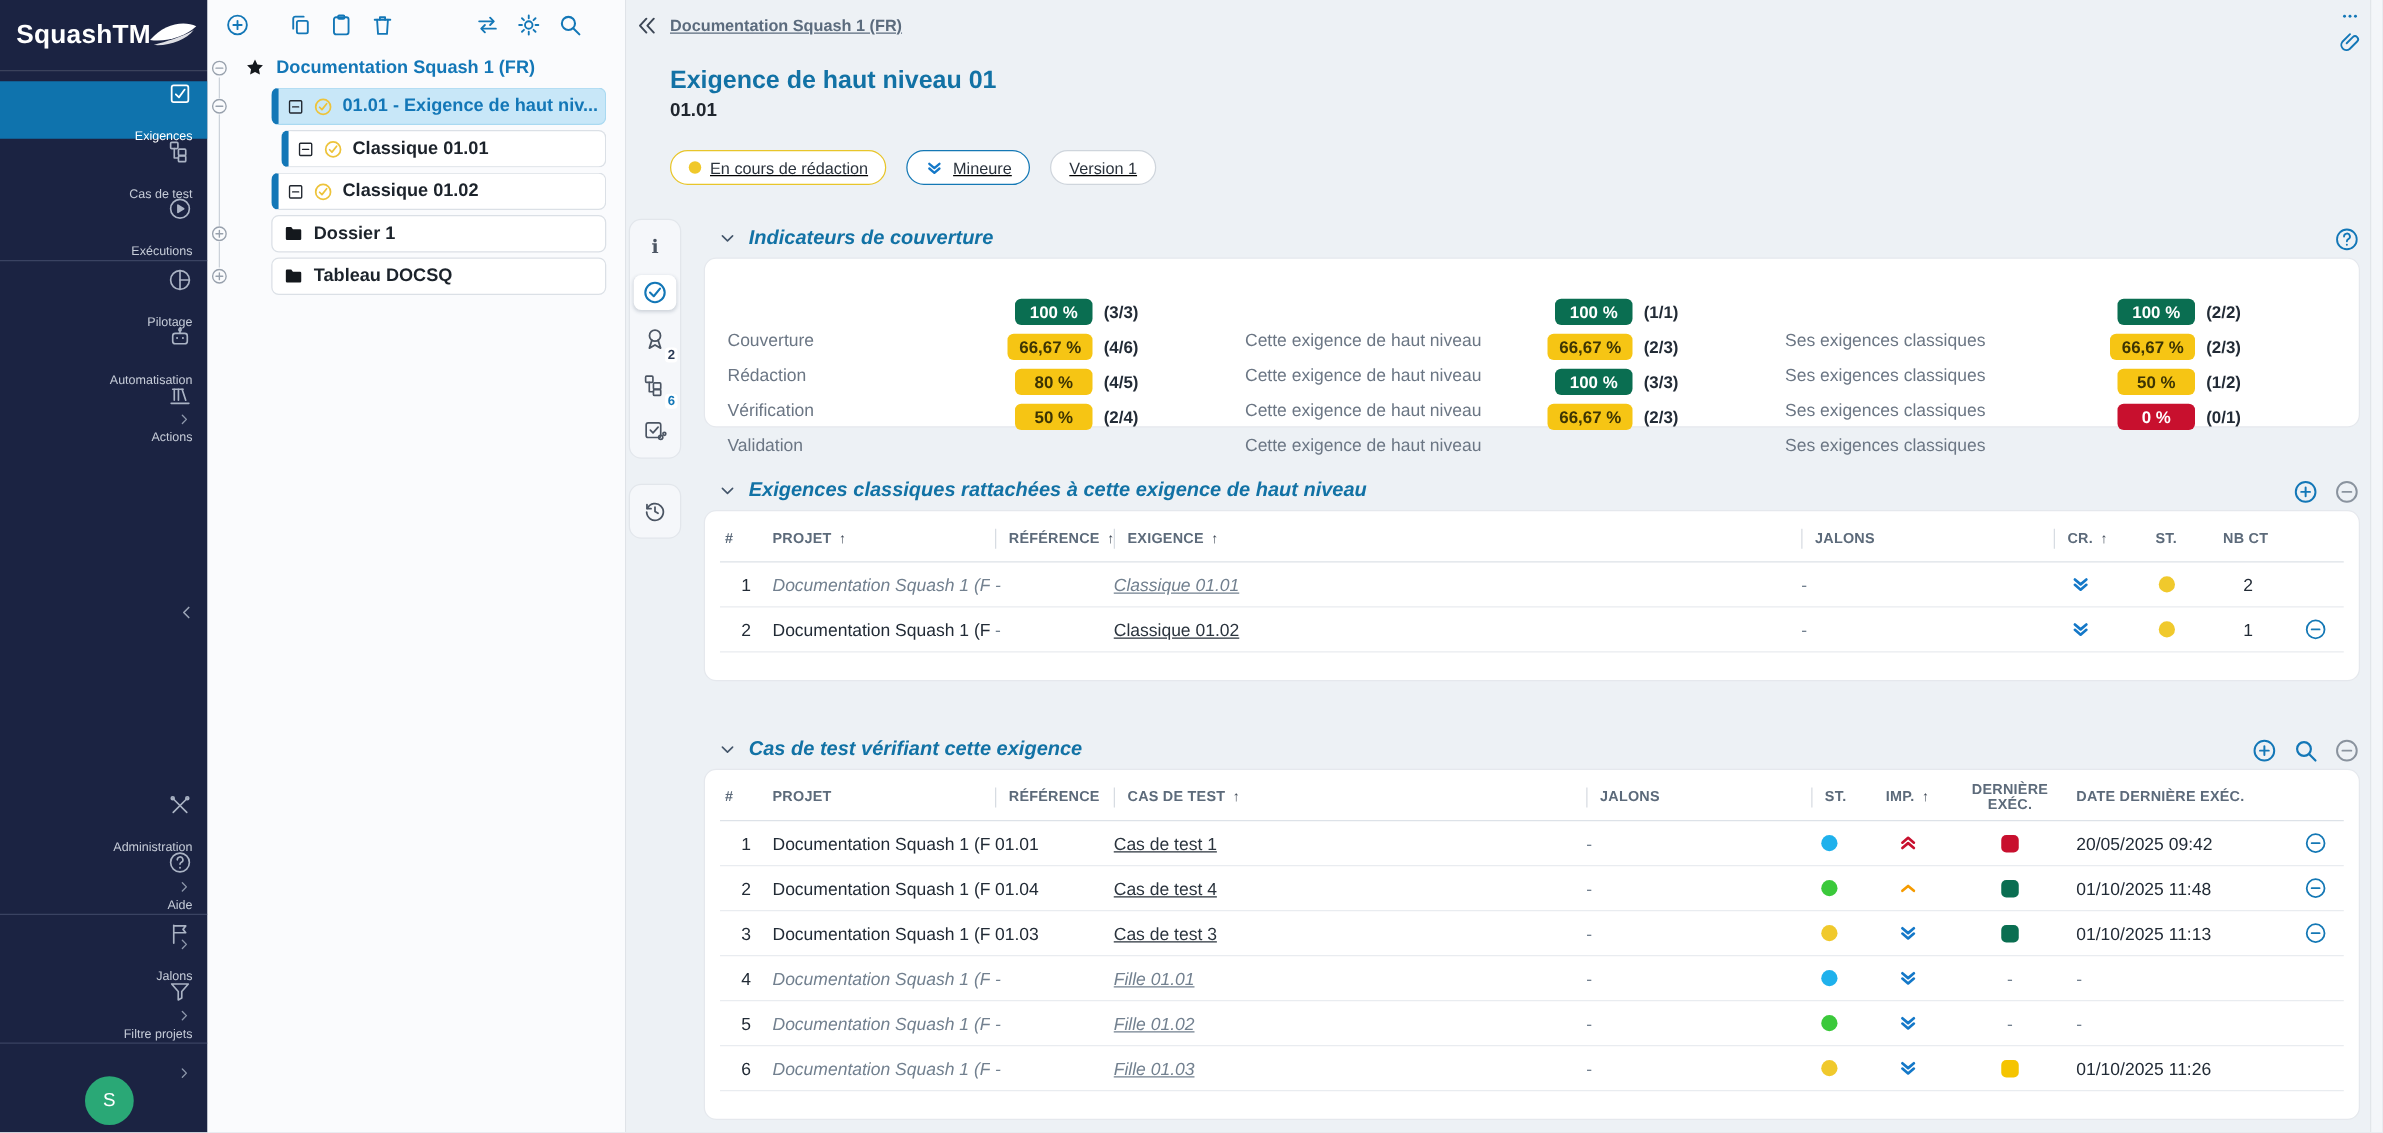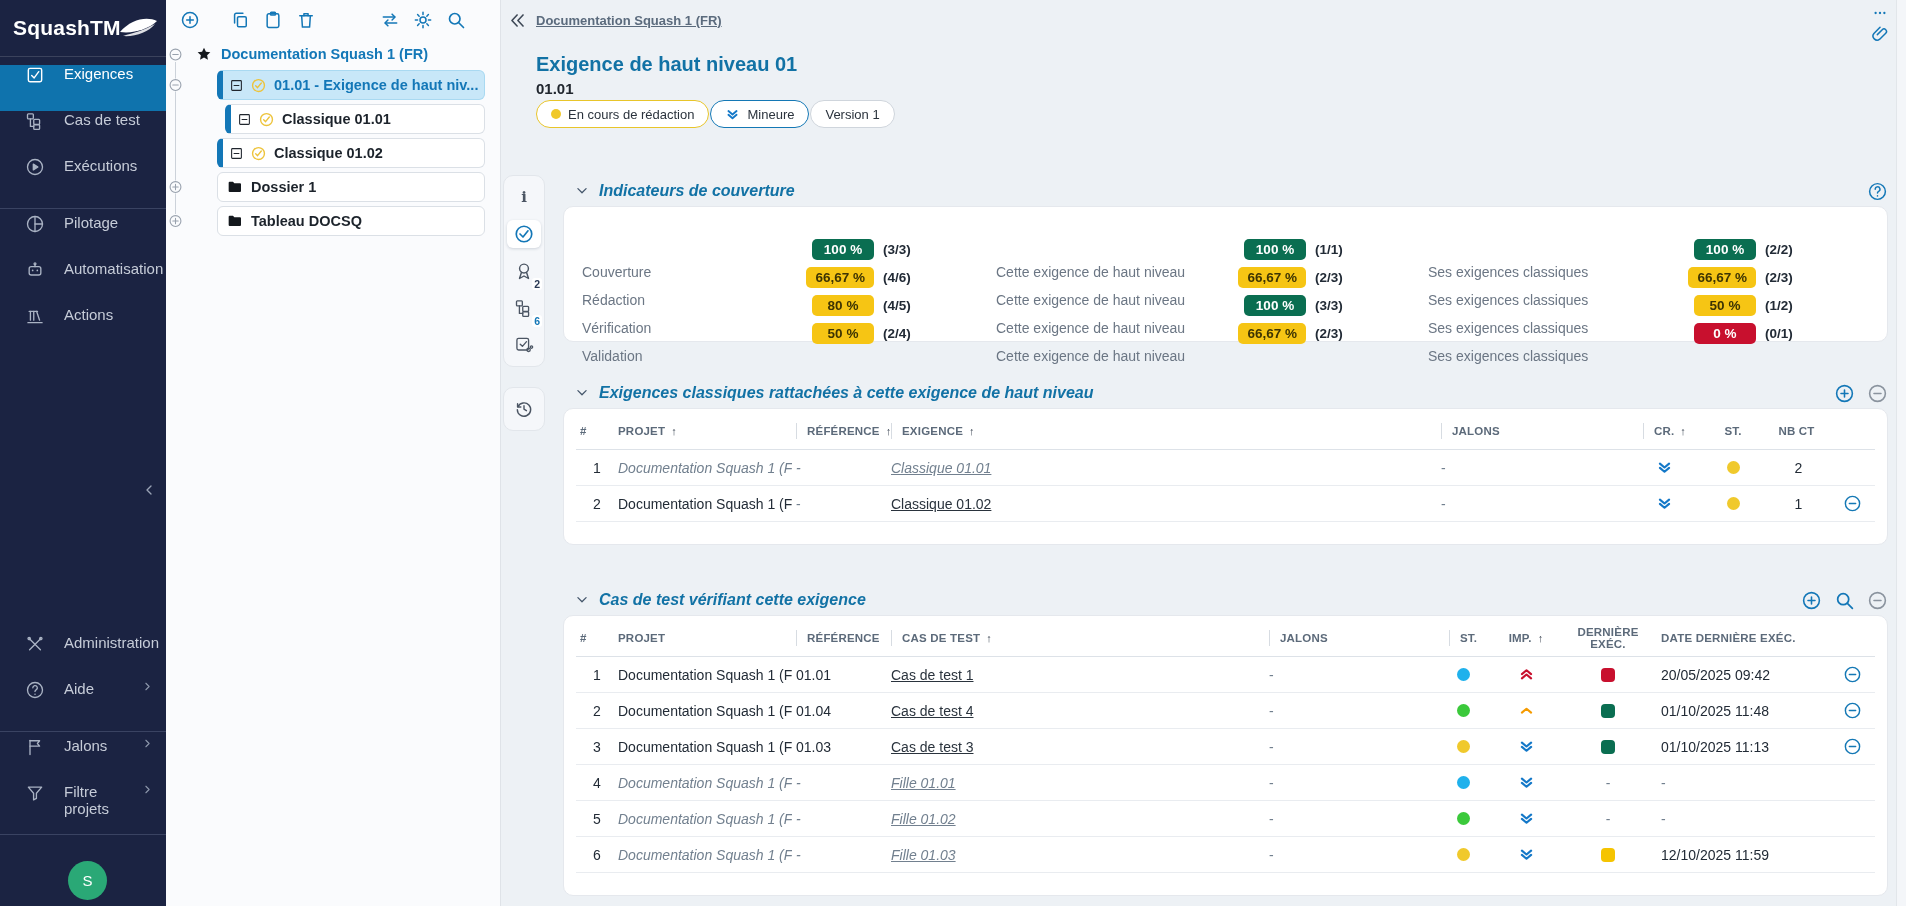--- a/index.html
+++ b/index.html
@@ -7,21 +7,21 @@
   .app{position:relative;width:1906px;height:906px;display:flex;overflow:hidden;background:#edf1f5;}
   .icon{display:inline-flex;align-items:center;justify-content:center;flex:none;}
   .icon svg{width:100%;height:100%;display:block;}
 
   
   .sidebar{width:166px;flex:none;background:var(--navy-sidebar,#1b2342);position:relative;color:#c6ccd8;}
   .logo{height:56px;display:flex;align-items:center;padding-left:13px;border-bottom:1px solid rgba(255,255,255,.14);}
   .logo-text{color:#fff;font-size:21px;font-weight:bold;letter-spacing:.2px;}
   .logo-swoosh{width:40px;height:26px;margin-left:-2px;}
   .side-nav{padding-top:8px;}
-  .side-item{height:46px;display:flex;align-items:flex-start;gap:19px;padding:0 12px 0 25px;font-size:15px;cursor:pointer;}
+  .side-item{height:46px;display:flex;align-items:flex-end;gap:19px;padding:0 12px 0 25px;font-size:10px;cursor:pointer;flex-direction:column;}
   .side-item .icon{width:20px;height:20px;color:#aab3c4;}
   .side-item.selected{background:var(--selected-blue,#0f73ad);color:#fff;}
   .side-item.selected .icon{color:#fff;}
   .side-item .chev{width:13px;height:13px;margin-left:auto;color:#8d97ab;}
   .side-divider{border-top:1px solid #3a4362;margin:5px 0 5px 0;}
   .side-bottom{position:absolute;left:0;right:0;bottom:66px;}
   .side-collapse{position:absolute;right:9px;top:482px;width:16px;height:16px;color:#9aa3b5;cursor:pointer;}
   .avatar{position:absolute;left:68px;bottom:6px;width:39px;height:39px;border-radius:50%;background:var(--avatar-green,#2aa876);color:#fff;display:flex;align-items:center;justify-content:center;font-size:15px;cursor:pointer;}
 
   
@@ -50,21 +50,21 @@
   .tn-label{font-size:14.5px;color:#1c232b;font-weight:600;white-space:nowrap;}
   .tree-node.selected .tn-label{color:#1377b7;font-weight:bold;}
   .folder-label{font-weight:bold;}
 
   
   .main{flex:1;position:relative;background:#edf1f5;overflow:hidden;}
   .back-btn{position:absolute;left:7px;top:11px;width:19px;height:19px;color:#3e4856;cursor:pointer;}
   .crumb{position:absolute;left:35px;top:13px;font-size:13px;font-weight:600;color:#5b6b7d;text-decoration:underline;cursor:pointer;}
   .page-title{position:absolute;left:35px;top:40px;font-size:20px;font-weight:bold;color:var(--title-blue,#1272a5);}
   .page-ref{position:absolute;left:35px;top:80px;font-size:15px;font-weight:bold;color:#20262e;}
-  .pills{position:absolute;left:35px;top:100px;display:flex;gap:1px;}
+  .pills{position:absolute;left:35px;top:120px;display:flex;gap:16px;text-decoration:underline;}
   .pill{height:26px;display:flex;align-items:center;gap:7px;padding:0 14px;border:1.5px solid #cfd5dc;border-radius:14px;background:#fff;font-size:13px;color:#2b333d;}
   .pill .dot10{width:10px;height:10px;border-radius:50%;background:#f0c82a;}
   .pill.status{border-color:#e8c52a;}
   .pill.crit{border-color:#1478b5;}
   .pill .picon{width:15px;height:15px;color:#1478c8;}
   .top-actions{position:absolute;right:16px;top:6px;display:flex;flex-direction:column;align-items:center;gap:3px;color:#1377b7;}
   .top-actions .icon{cursor:pointer;}
   .dots-i{width:20px;height:14px;}
   .clip-i{width:19px;height:24px;}
   .page-scrollbar{position:absolute;right:0;top:0;bottom:0;width:9px;background:#f4f6f9;border-left:1px solid #e2e6ea;}
@@ -949,21 +949,21 @@
                 <span class="icon imp-i" style="color: var(--imp-blue);">
                   <svg viewBox="0 0 24 24" fill="none" stroke="currentColor" stroke-width="3" stroke-linecap="round" stroke-linejoin="round">
                     <path d="M5.5 6.5l6.5 5.5 6.5-5.5"></path>
                     <path d="M5.5 12.5l6.5 5.5 6.5-5.5"></path>
                   </svg>
                 </span>
               </div>
               <div class="a-c">
                 <span class="sq" style="background: var(--exec-yellow);"></span>
               </div>
-              <div class="tcell">12/10/2025 11:59</div>
+              <div class="tcell">01/10/2025 11:26</div>
               <div class="a-c"></div>
             </div>
           </div>
       </div>
 
     </div>
     <div class="page-scrollbar"></div>
   </section>
 </div>
 

